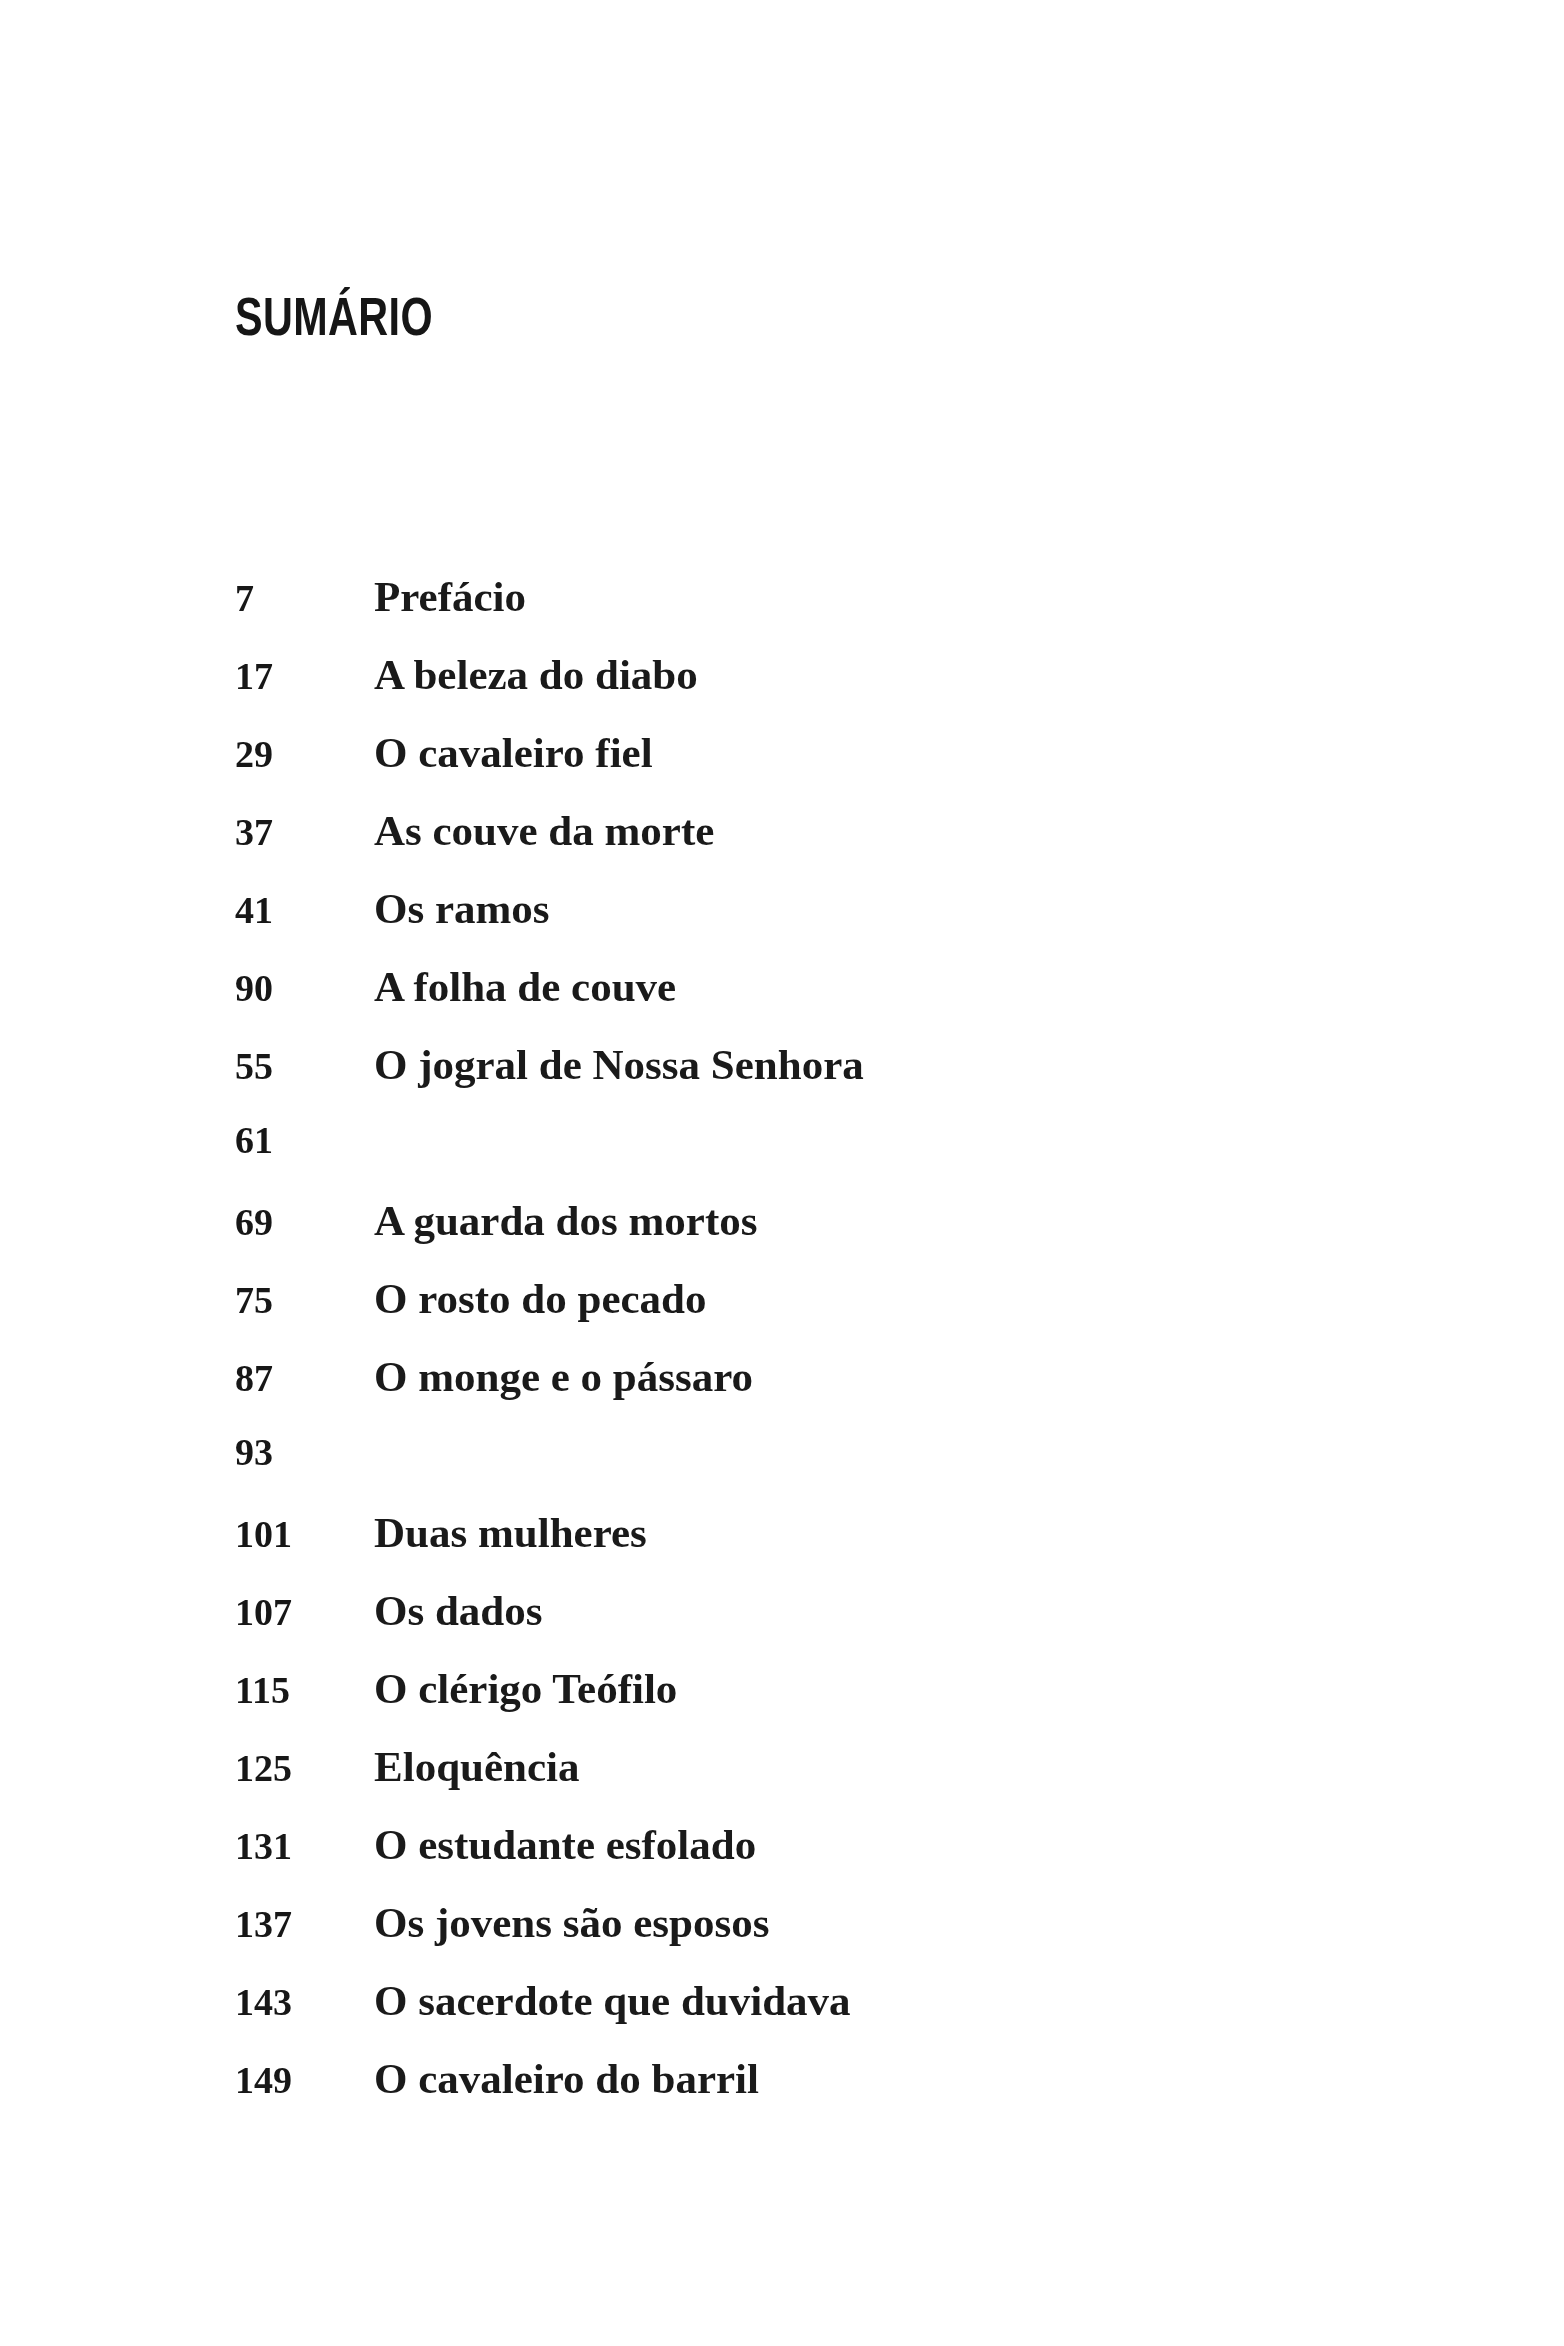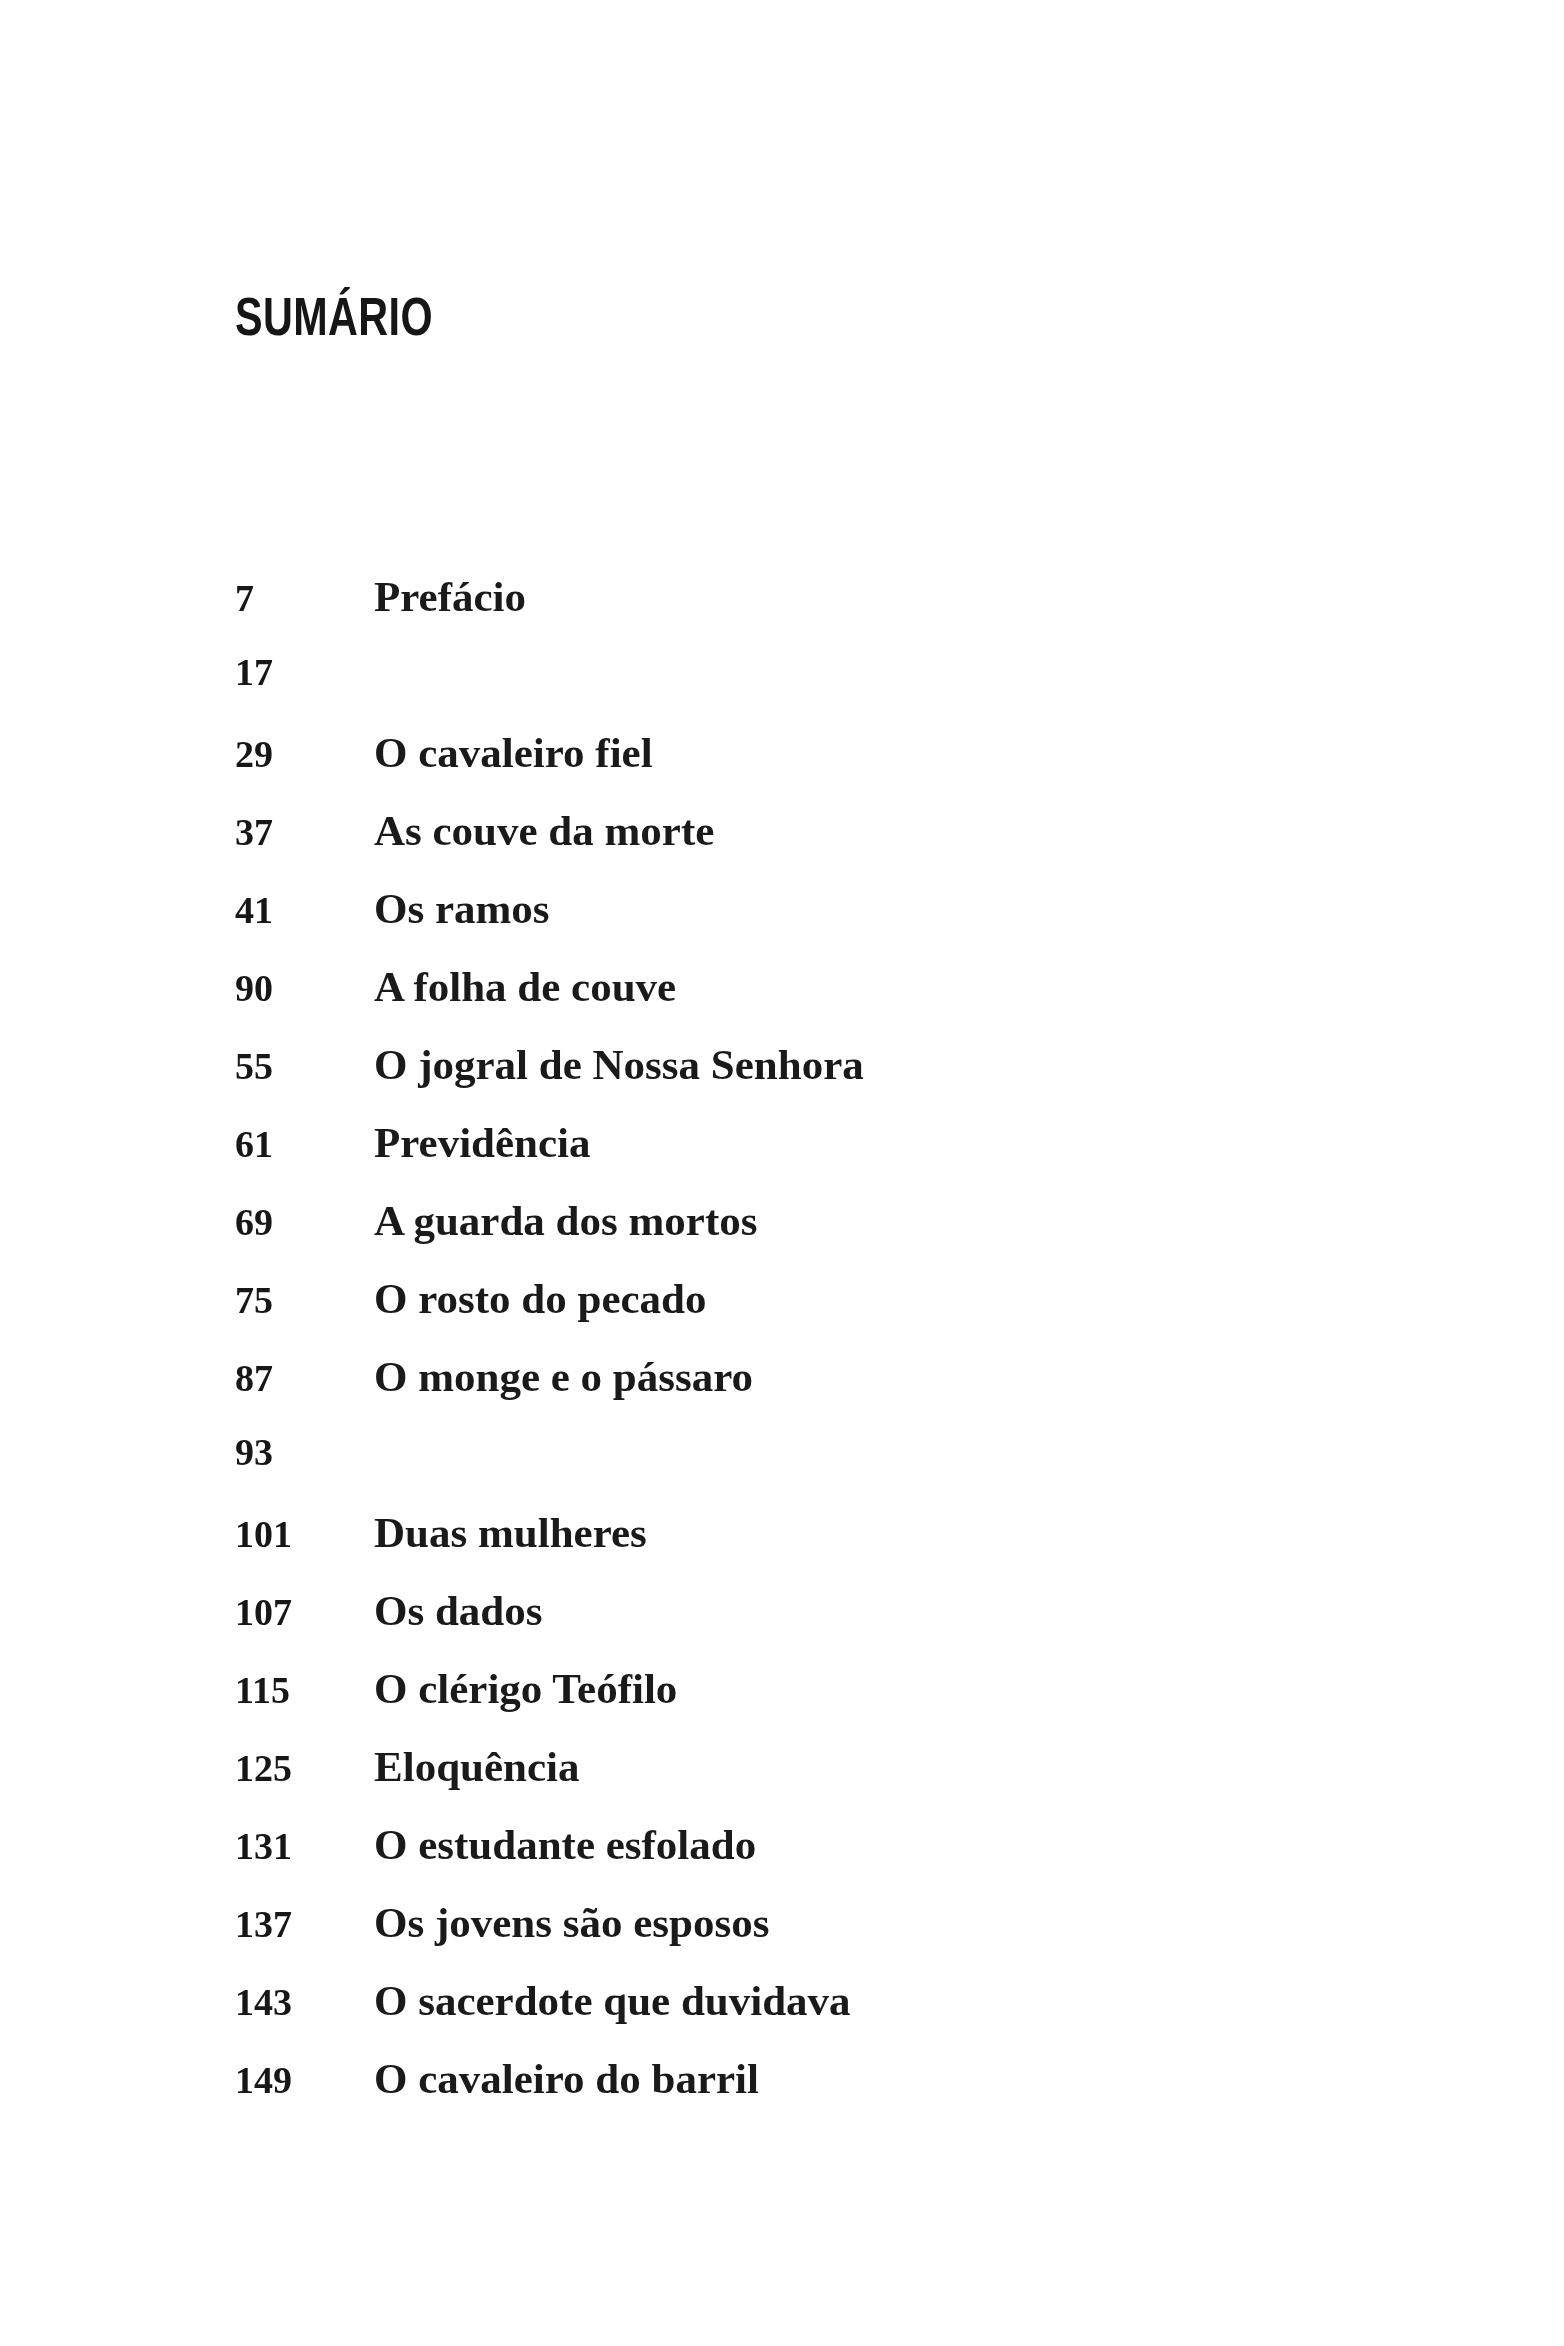--- a/index.html
+++ b/index.html
@@ -74,20 +74,21 @@
 
   <h1 class="toc-title">SUMÁRIO</h1>
 
   <div class="toc-list">
       <div class="toc-entry">
         <span class="toc-page-number">7</span>
         <span class="toc-chapter-title">Prefácio</span>
       </div>
       <div class="toc-entry">
         <span class="toc-page-number">17</span>
+        <span class="toc-chapter-title">A beleza do diabo</span>
       </div>
       <div class="toc-entry">
         <span class="toc-page-number">29</span>
         <span class="toc-chapter-title">O cavaleiro fiel</span>
       </div>
       <div class="toc-entry">
         <span class="toc-page-number">37</span>
         <span class="toc-chapter-title">As couve da morte</span>
       </div>
       <div class="toc-entry">
@@ -97,21 +98,20 @@
       <div class="toc-entry">
         <span class="toc-page-number">90</span>
         <span class="toc-chapter-title">A folha de couve</span>
       </div>
       <div class="toc-entry">
         <span class="toc-page-number">55</span>
         <span class="toc-chapter-title">O jogral de Nossa Senhora</span>
       </div>
       <div class="toc-entry">
         <span class="toc-page-number">61</span>
-        <span class="toc-chapter-title">Previdência</span>
       </div>
       <div class="toc-entry">
         <span class="toc-page-number">69</span>
         <span class="toc-chapter-title">A guarda dos mortos</span>
       </div>
       <div class="toc-entry">
         <span class="toc-page-number">75</span>
         <span class="toc-chapter-title">O rosto do pecado</span>
       </div>
       <div class="toc-entry">

